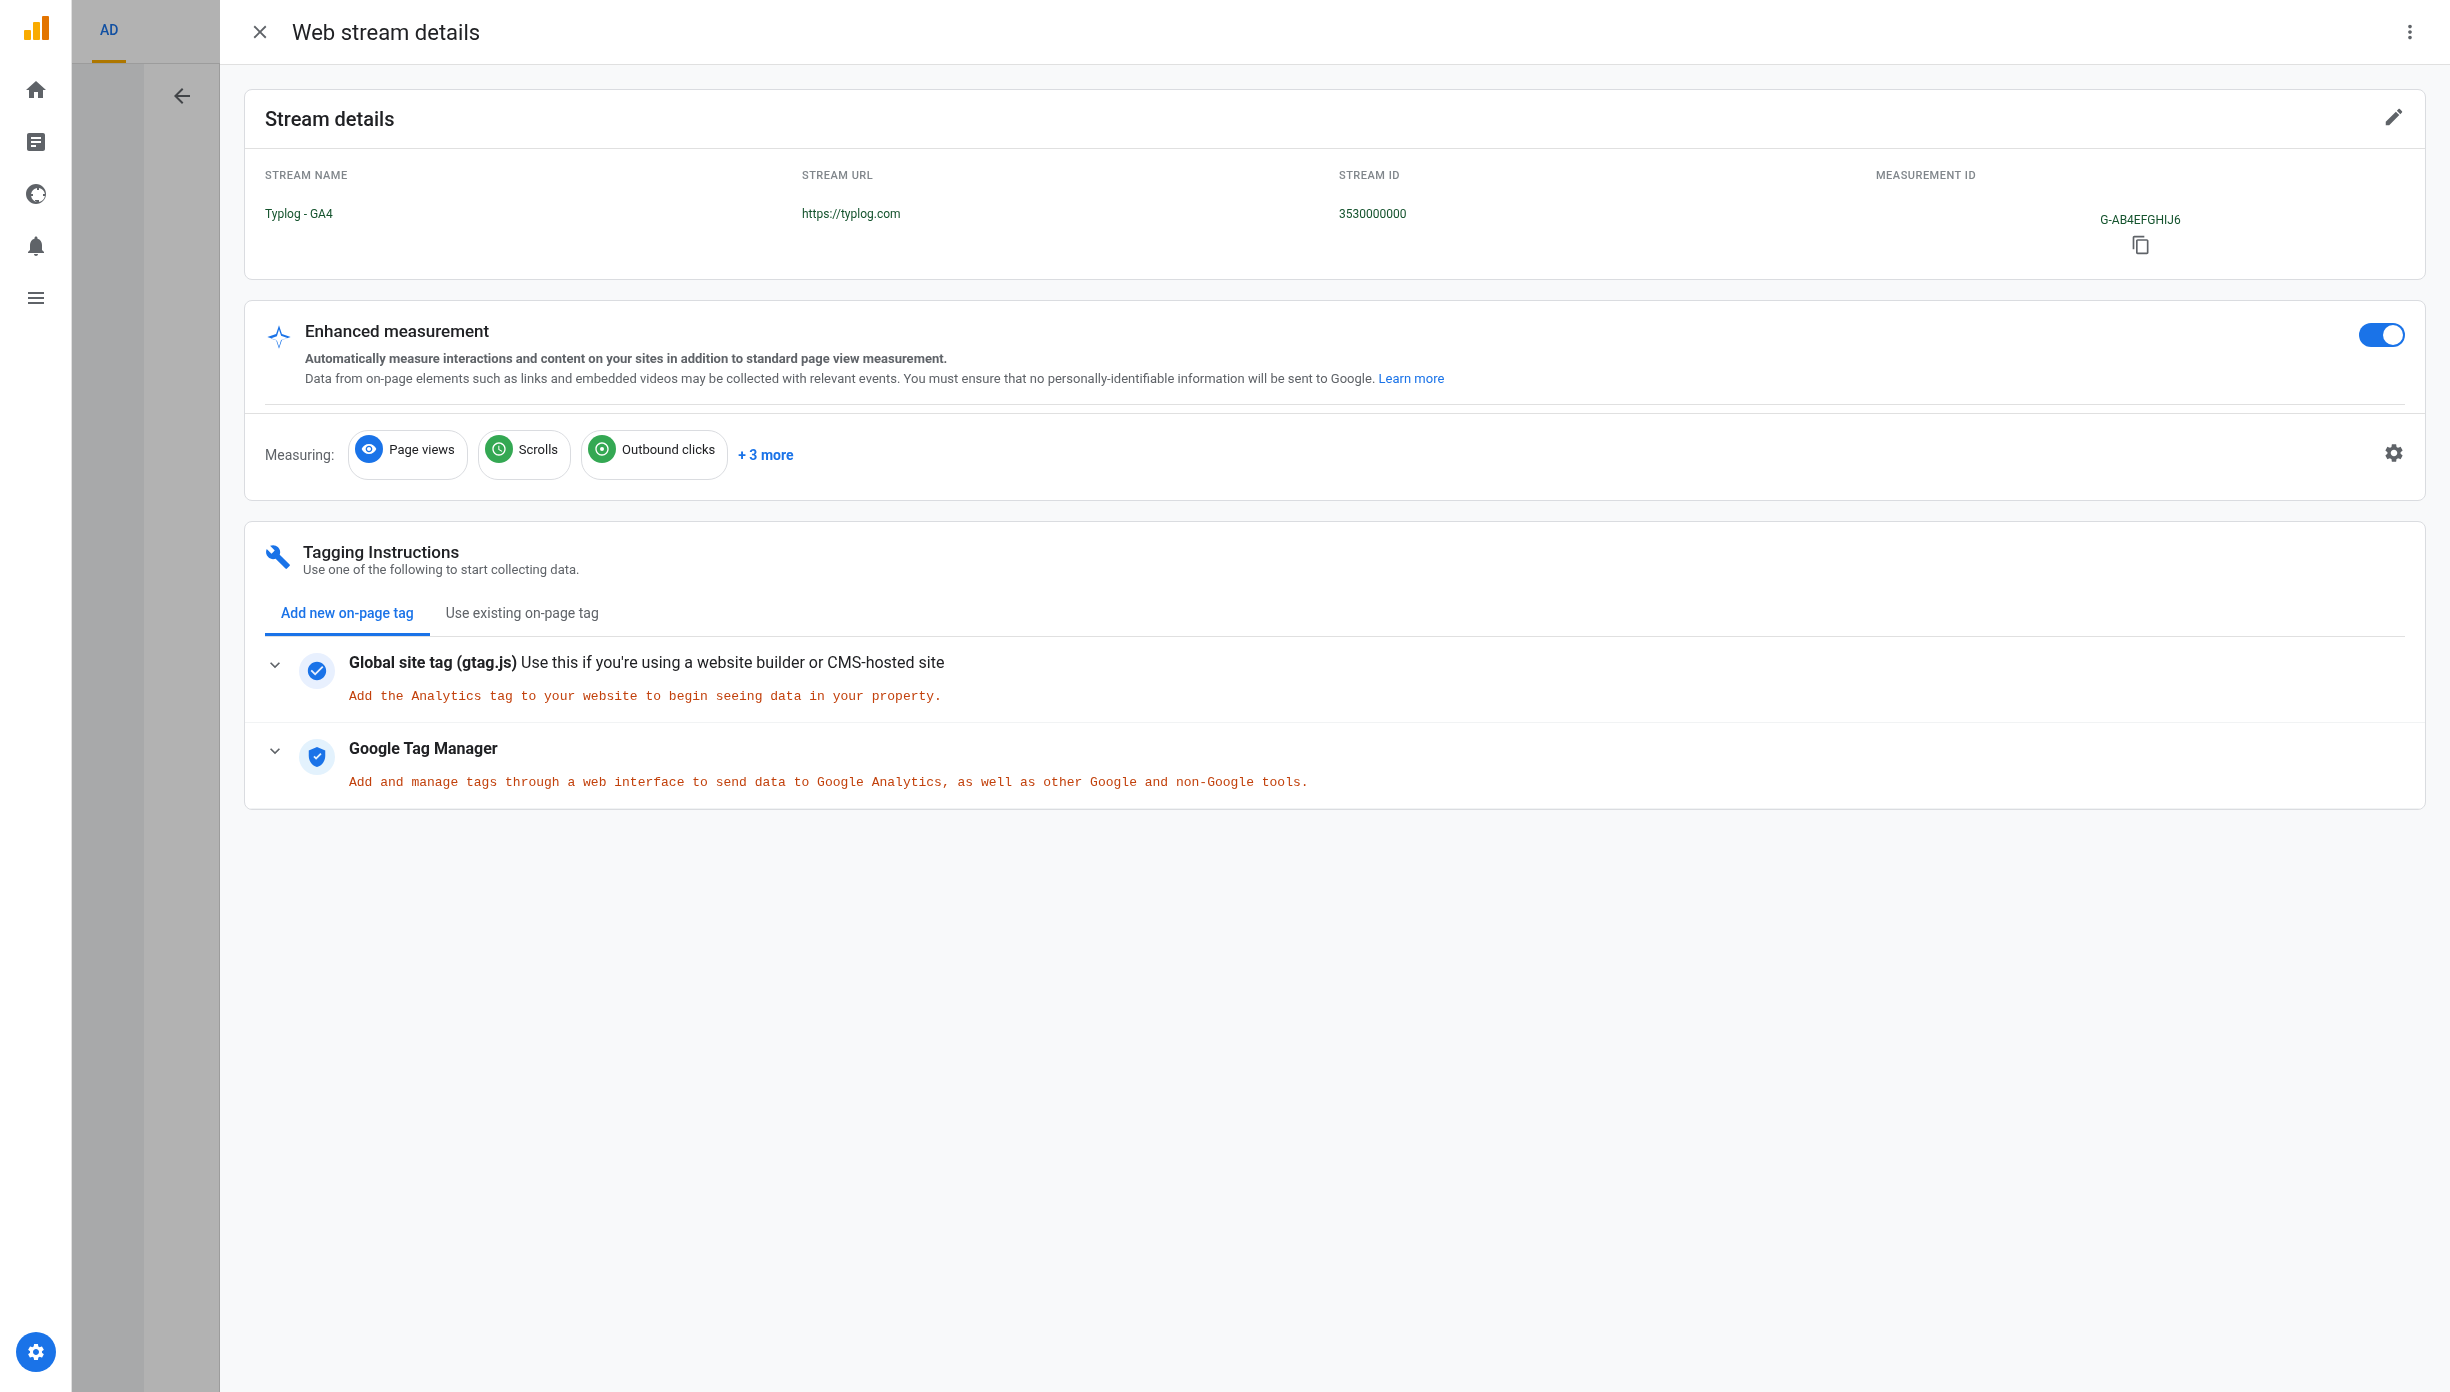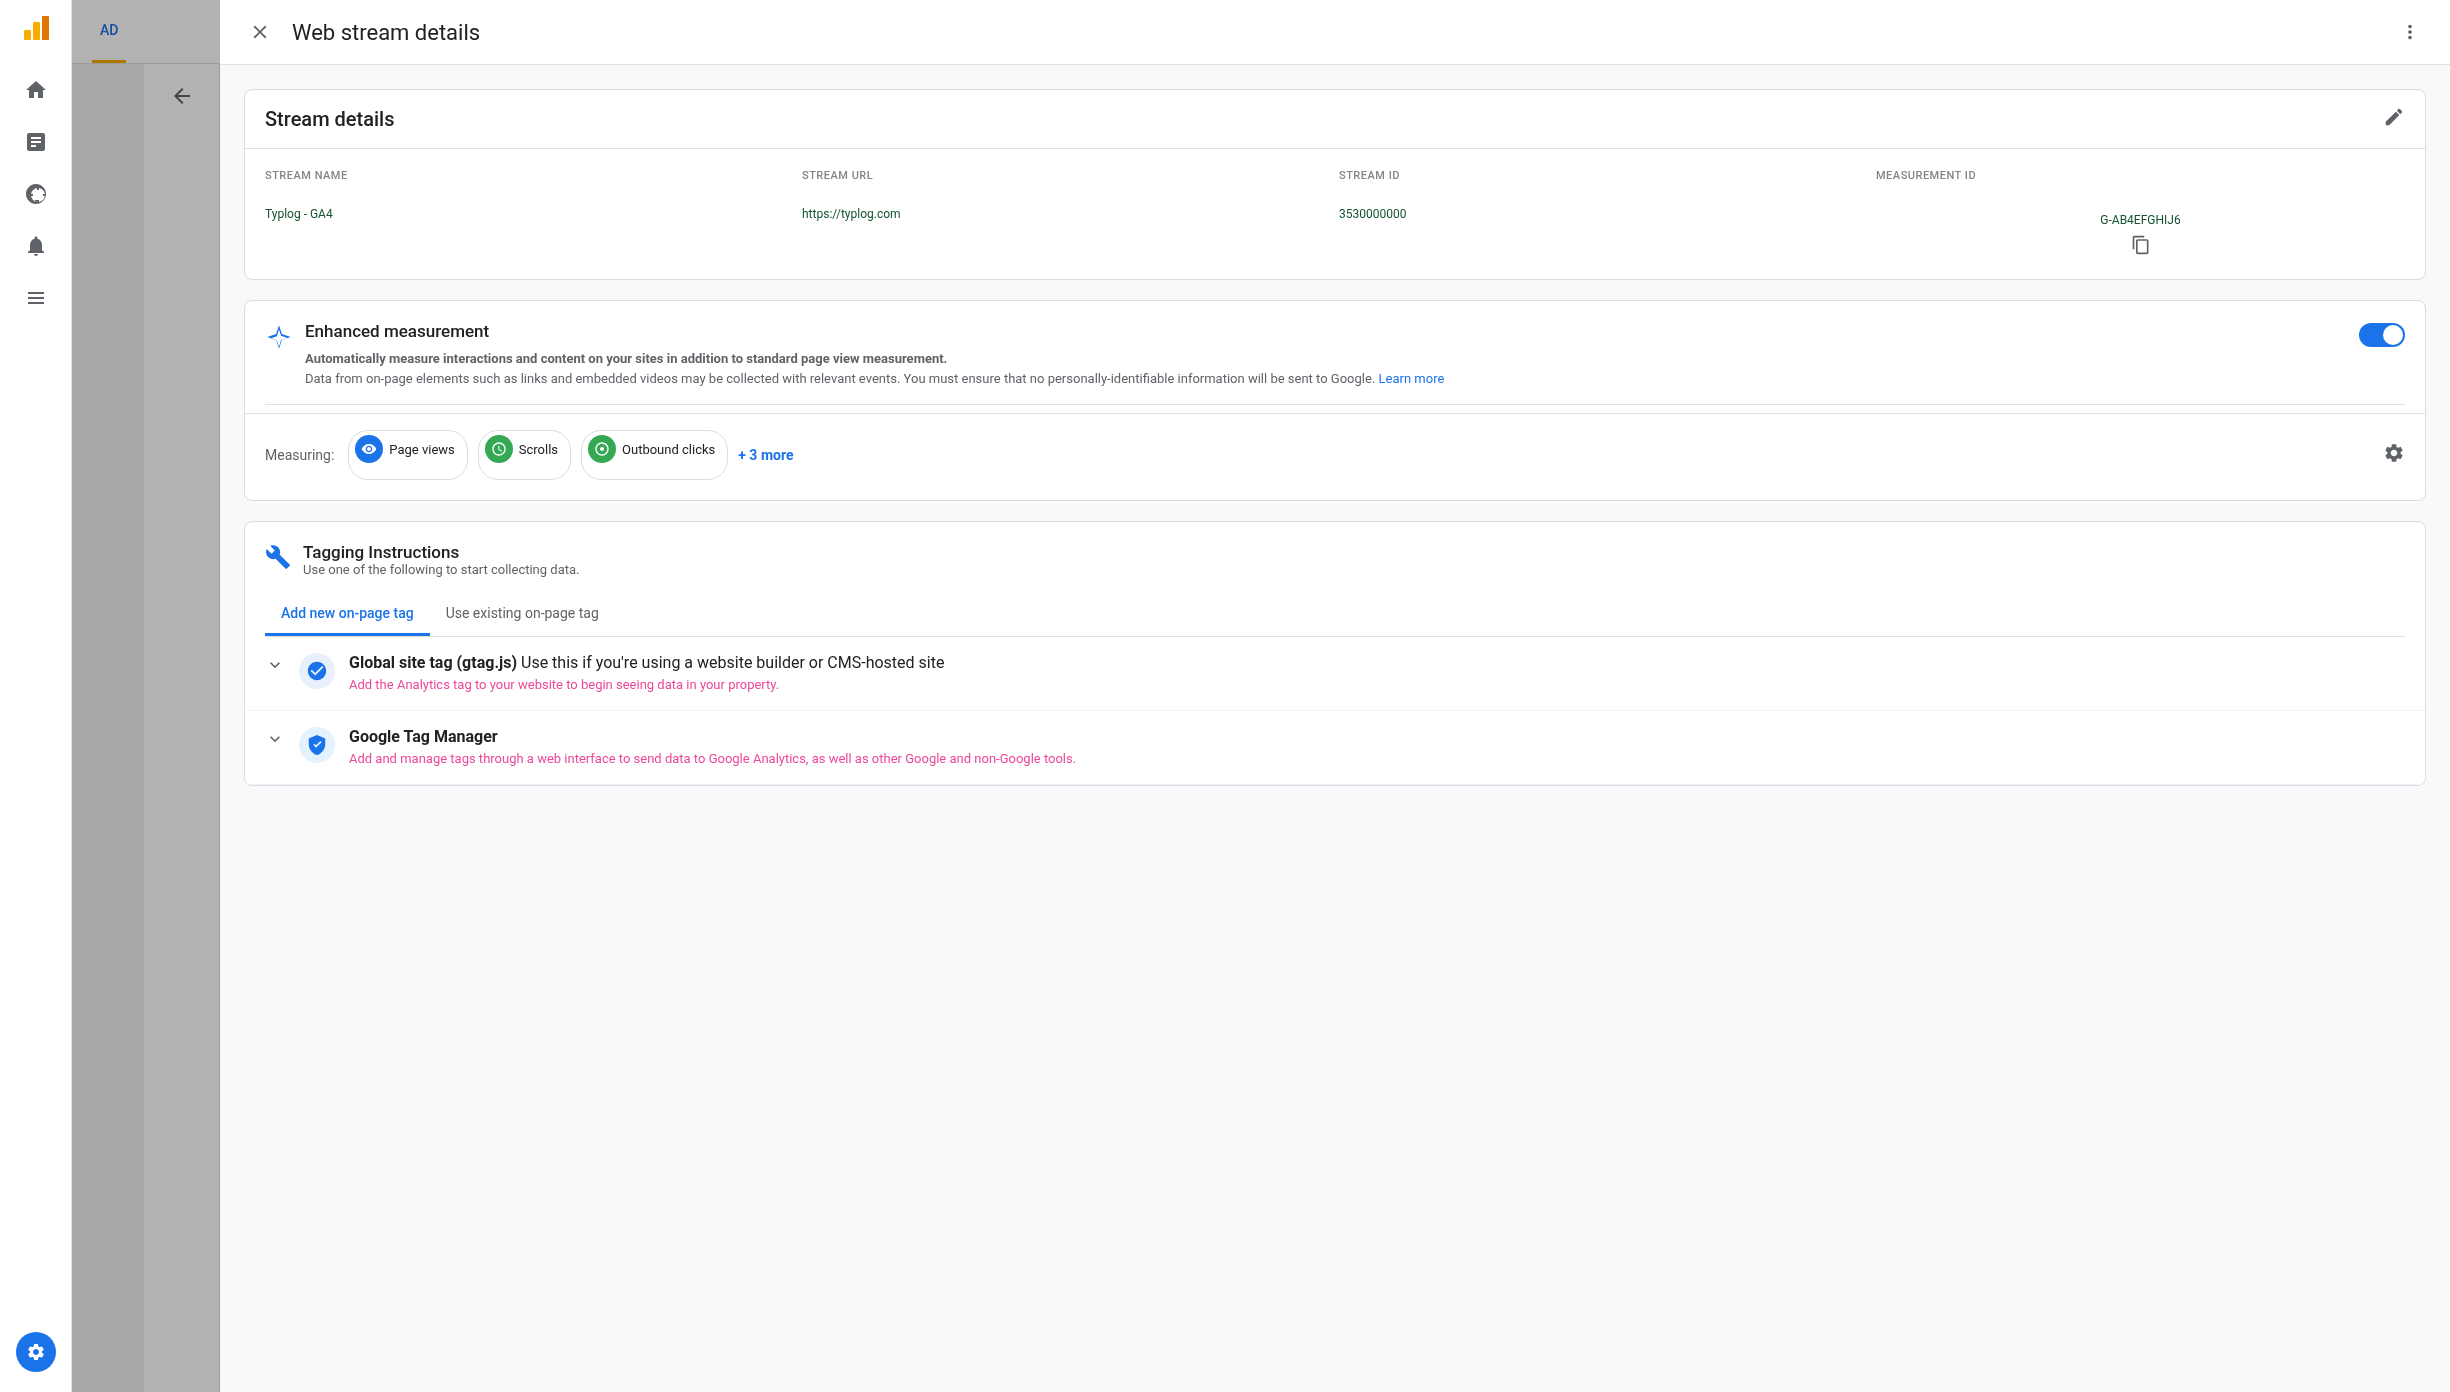--- a/index.html
+++ b/index.html
@@ -344,23 +344,24 @@
       align-items: center;
       justify-content: center;
       flex-shrink: 0;
     }
     .tag-option-text strong {
       font-size: 16px;
       color: #202124;
     }
     .tag-option-text p {
       font-size: 13px;
-      color: #ec4899;
-      margin-top: 4px;
+      color: #c2410c;
+      margin-top: 16px;
       line-height: 1.4;
+      font-family: Liberation Mono, monospace;
     }
 
     
     .back-arrow-area {
       position: absolute;
       left: 72px;
       top: 64px;
       width: 76px;
       bottom: 0;
       background: #fff;

